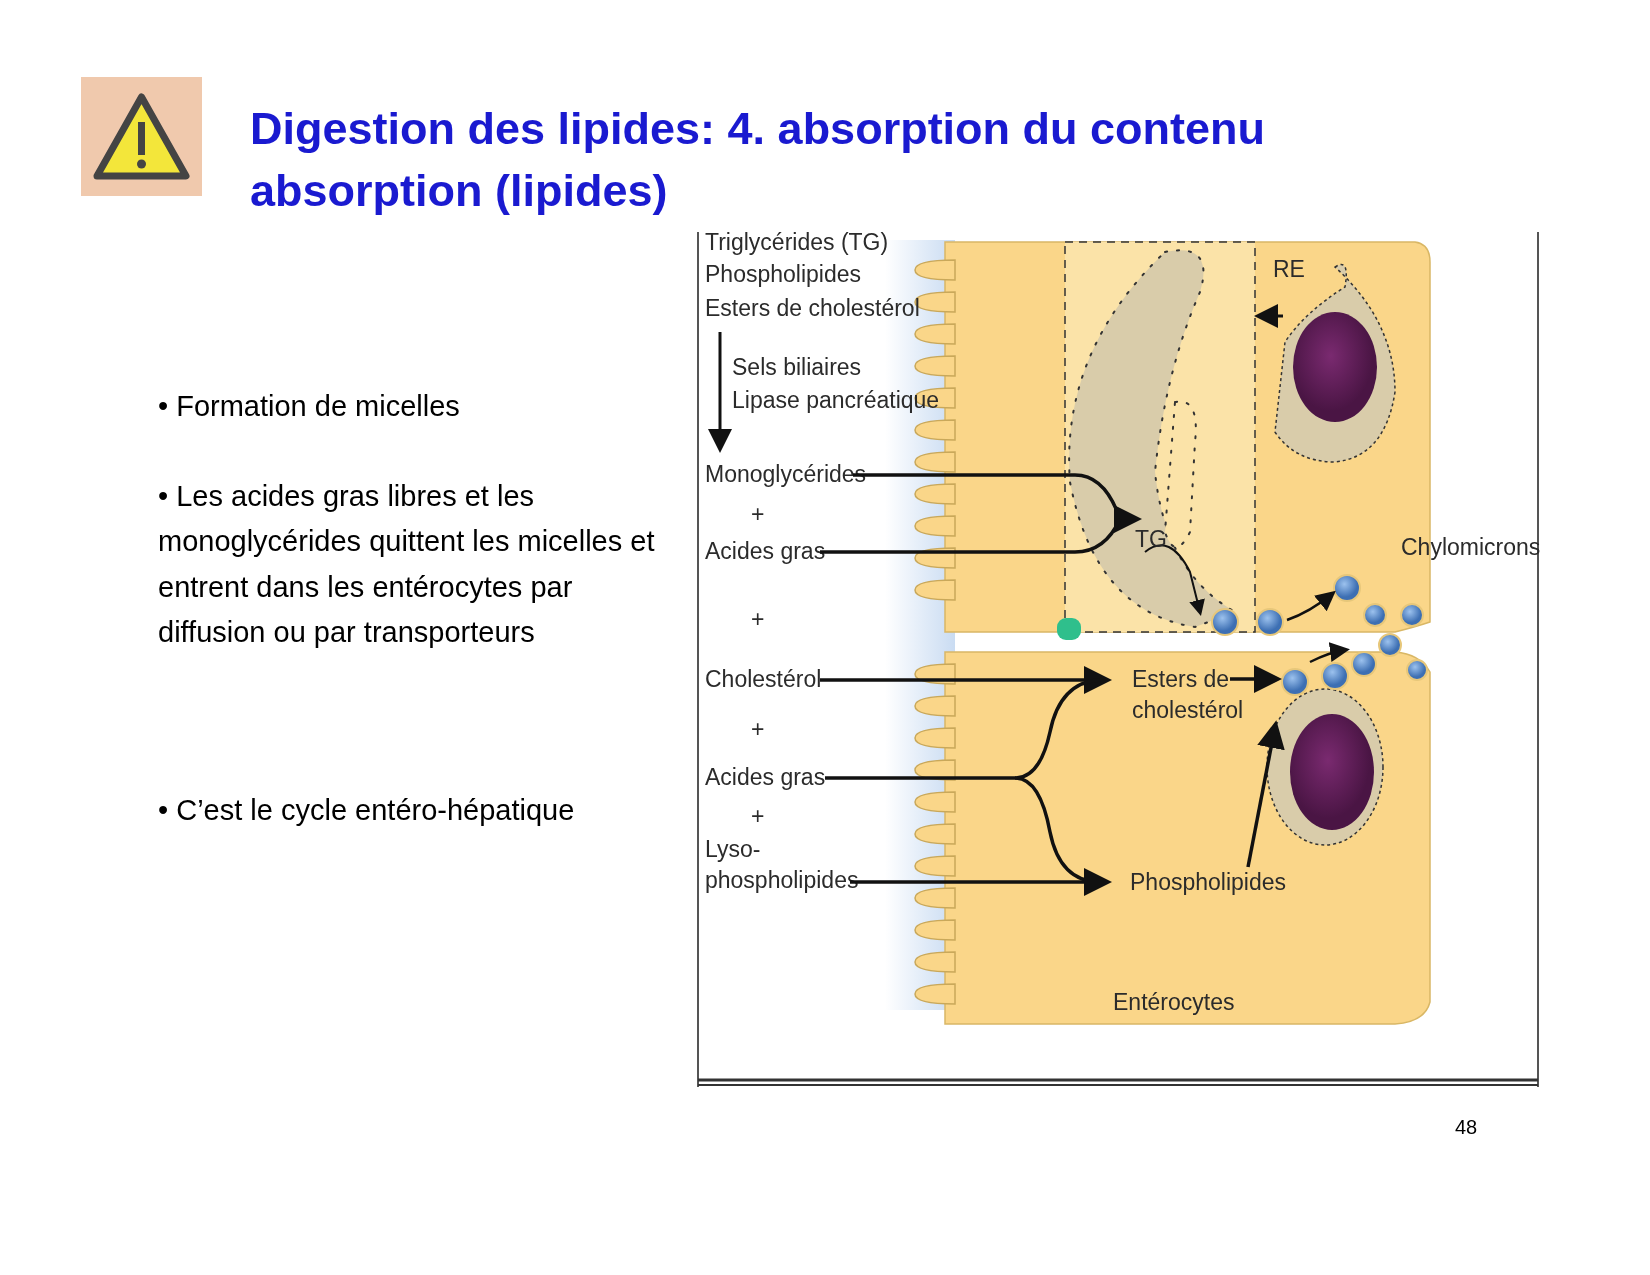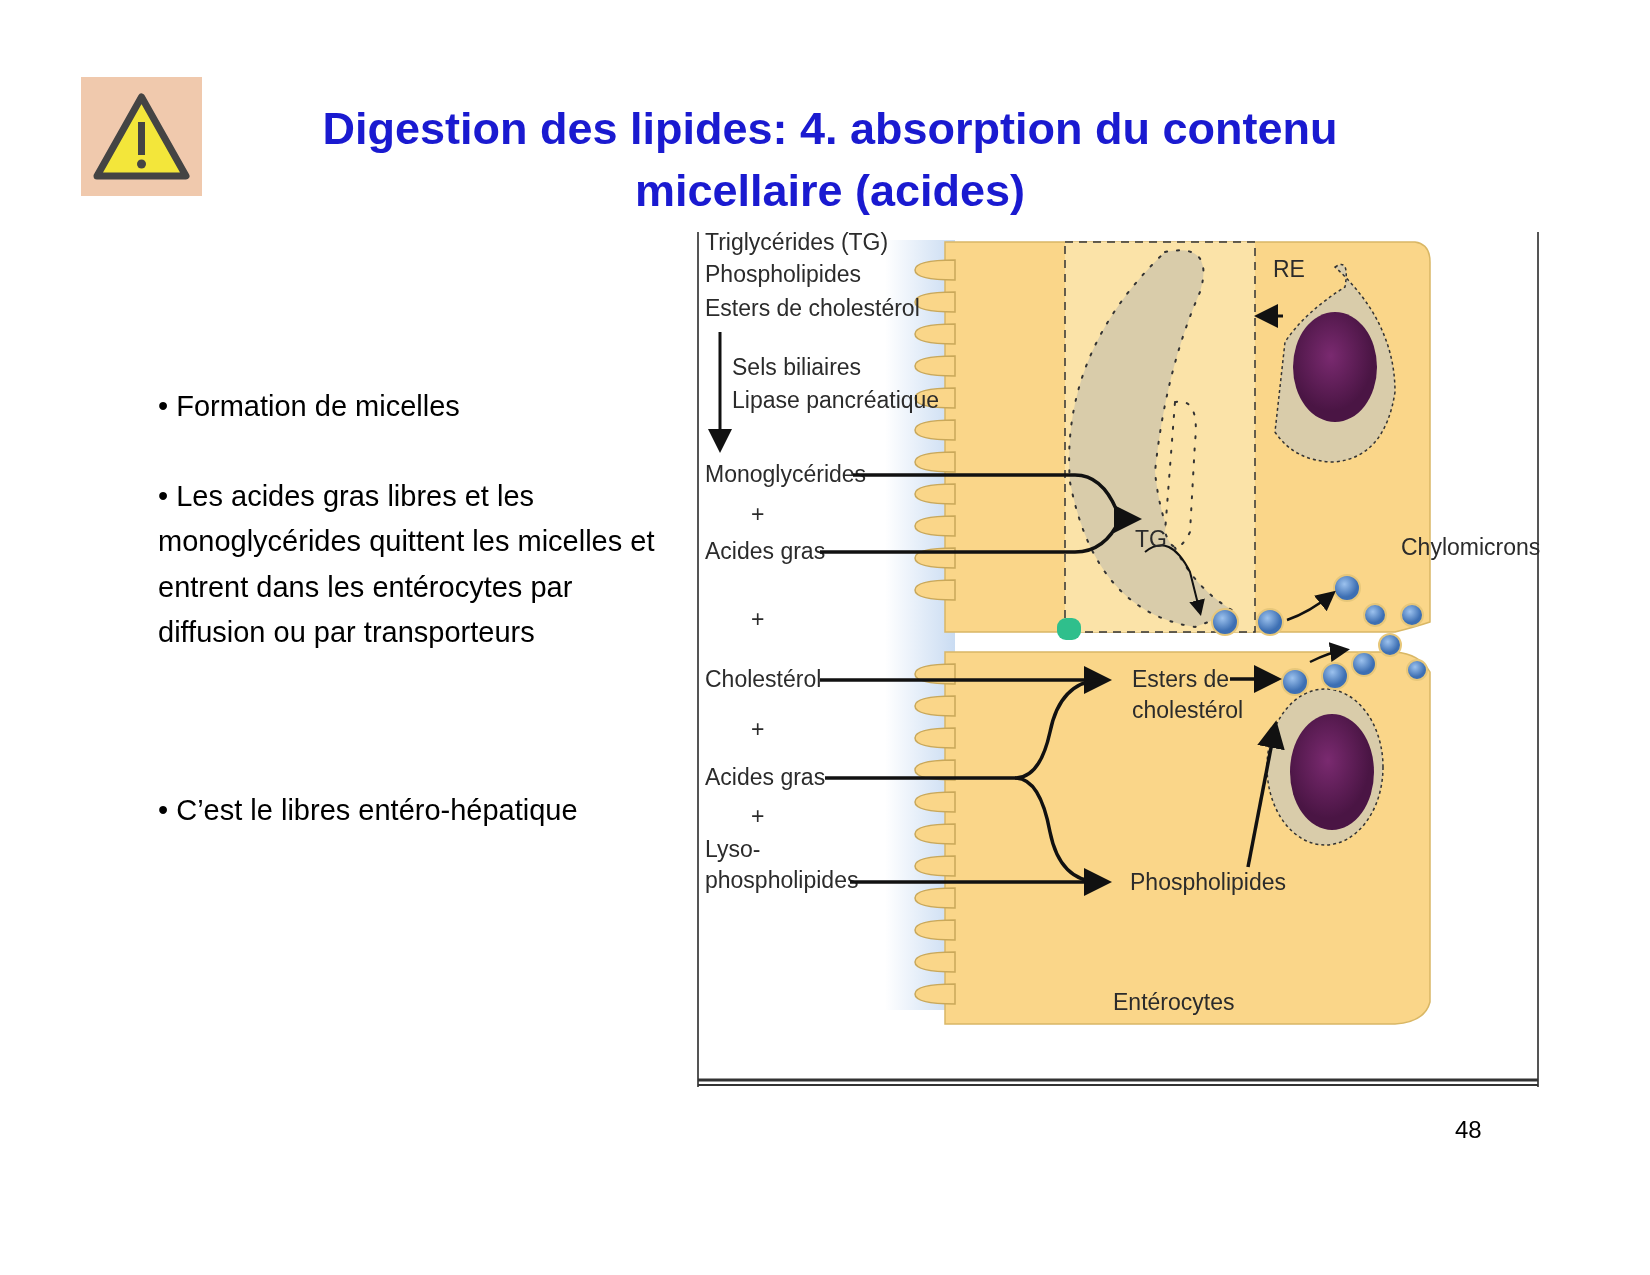--- a/index.html
+++ b/index.html
@@ -1,54 +1,54 @@
 <!DOCTYPE html>
 <html><head>
 <meta charset="utf-8">
 <style>
   html, body { margin:0; padding:0; background:#ffffff; }
   body { width:1650px; height:1275px; position:relative; overflow:hidden;
          font-family:"Liberation Sans", sans-serif; color:#000; }
   .warn-box { position:absolute; left:81px; top:77px; width:121px; height:119px;
               background:#f0c9ad; }
   .warn-box svg { position:absolute; left:11px; top:12px; }
-  .title { position:absolute; left:250px; top:98px; width:1160px; text-align:center;
+  .title { position:absolute; left:250px; top:98px; width:1160px; text-align:left;
            font-weight:bold; font-size:45px; line-height:62px; color:#1a1ad0; }
   .bullets { position:absolute; left:158px; top:384px; width:520px;
              font-size:29px; line-height:45.5px; }
   .bullets p { margin:0; }
   .b { font-weight:normal; }
   .gap1 { height:44px; } .gap2 { height:88px; }
   .figure { position:absolute; left:695px; top:232px; width:850px; height:855px; }
-  .page-num { position:absolute; left:1455px; top:1116px; font-size:24px; }
+  .page-num { position:absolute; left:1455px; top:1116px; font-size:20px; }
   .lbl { font-family:"Liberation Sans", sans-serif; font-size:23px; fill:#2b2b2b; }
 </style>
 </head>
 <body>
 
 <div class="warn-box">
   <svg width="99" height="95" viewBox="0 0 99 95">
     <polygon points="49.5,8 94,87 5,87" fill="#f3e63a" stroke="#444" stroke-width="7" stroke-linejoin="round"></polygon>
     <rect x="46" y="33" width="7" height="33" fill="#444"></rect>
     <circle cx="49.5" cy="75" r="4.5" fill="#444"></circle>
   </svg>
 </div>
 
 <div class="title">
   <div>Digestion des lipides: 4. absorption du contenu</div>
-  <div>micellaire (acides)</div>
+  <div>absorption (lipides)</div>
 </div>
 
 <div class="bullets">
   <p><span>• Formation de micelles</span></p>
   <div class="gap1"></div>
   <p><span>• Les </span><span class="b">acides gras libres et les monoglycérides</span><span> quittent les micelles et </span><span class="b">entrent dans les entérocytes par diffusion ou par transporteurs</span></p>
   <div class="gap2"></div>
   <div class="gap1"></div>
-  <p><span>• C’est le </span><span class="b">libres entéro-hépatique</span></p>
+  <p><span>• C’est le </span><span class="b">cycle entéro-hépatique</span></p>
 </div>
 
 <svg class="figure" viewBox="0 0 850 855" width="850" height="855">
   <defs>
     <linearGradient id="lum" x1="0" x2="1">
         <stop offset="0" stop-color="#fff"></stop>
         <stop offset="1" stop-color="#bcd3ef"></stop>
       </linearGradient>
     <radialGradient id="nuc" cx="0.45" cy="0.4">
         <stop offset="0" stop-color="#7a2a70"></stop>

